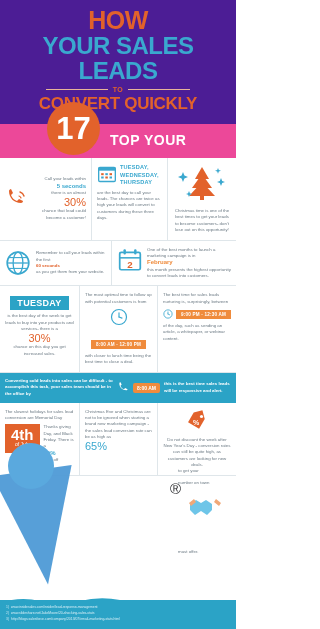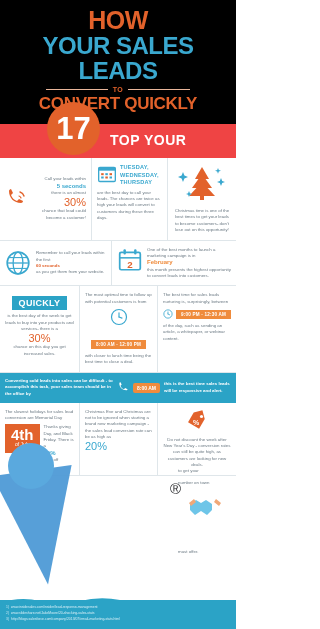--- a/index.html
+++ b/index.html
@@ -4,31 +4,31 @@
 <style>
   html,body{margin:0;padding:0;}
   body{
     width:236px;height:629px;overflow:hidden;
     font-family:"Liberation Sans",sans-serif;
     background:#ffffff;position:relative;
   }
   .page{position:relative;width:236px;height:629px;overflow:hidden;background:#fff;}
 
   
-  .header{background:#000000;padding:8px 6px 10px;text-align:center;position:relative;}
+  .header{background:#4c1d95;padding:8px 6px 10px;text-align:center;position:relative;}
   .h-how{font-size:25px;font-weight:bold;color:#e2622b;letter-spacing:-0.5px;line-height:1;}
   .h-rule{display:flex;align-items:center;justify-content:center;gap:5px;margin:3px 0 1px;}
   .h-rule .ln{height:1px;background:#e8b59a;flex:1;max-width:62px;}
   .h-togetsm{font-size:8px;font-weight:bold;color:#e2622b;letter-spacing:0.5px;}
   .h-sales{font-size:24px;font-weight:bold;color:#3aa8cf;letter-spacing:-0.5px;line-height:1.05;}
   .h-to{font-size:7px;font-weight:bold;color:#e2622b;letter-spacing:0.5px;}
   .h-convert{font-size:17px;font-weight:bold;color:#e2622b;letter-spacing:-0.3px;line-height:1.1;margin-top:2px;}
 
   
-  .tipsbar{background:#ef4444;height:34px;position:relative;}
+  .tipsbar{background:#ec4899;height:34px;position:relative;}
   .numcircle{position:absolute;left:47px;top:-22px;width:53px;height:53px;border-radius:50%;
     background:#e2622b;color:#fff;font-size:31px;font-weight:bold;display:flex;
     align-items:center;justify-content:center;line-height:1;}
   .toptips{position:absolute;left:110px;top:8px;color:#fff;font-size:14px;font-weight:bold;letter-spacing:0.5px;}
 
   
   .row{display:flex;border-bottom:1px solid #dfe6ea;background:#fff;}
   .cell{padding:6px 5px;box-sizing:border-box;position:relative;}
   .vsep{border-right:1px solid #dfe6ea;}
 
@@ -188,21 +188,21 @@
       <div style="flex:1;">
         <div class="txt">One of the best months to launch a marketing campaign is in</div>
         <div class="mid-blue orange-txt" style="color:#ef8b3c;">February</div>
         <div class="txt">this month presents the highest opportunity to convert leads into customers.</div>
       </div>
     </div>
   </div>
 
   <div class="row">
     <div class="cell r3c1 vsep">
-      <div class="tues-badge">QUICKLY</div>
+      <div class="tues-badge">TUESDAY</div>
       <div class="txt" style="margin-top:3px;">is the best day of the week to get leads to buy into your products and services- there is a</div>
       <div class="big-orange">30%</div>
       <div class="txt">chance on this day you get increased sales.</div>
     </div>
     <div class="cell r3c2 vsep">
       <div class="txt">The most optimal time to follow up with potential customers is from</div>
       <div style="text-align:center;margin:3px 0 2px;">
         <svg width="18" height="18" viewBox="0 0 24 24">
           <circle cx="12" cy="12" r="10" fill="none" stroke="#3aa8cf" stroke-width="1.6"></circle>
           <line x1="12" y1="12" x2="12" y2="6.5" stroke="#3aa8cf" stroke-width="1.5" stroke-linecap="round"></line>
@@ -249,21 +249,21 @@
         </div>
         <div style="flex:1;">
           <div class="txt">Thanks giving Day, and Black Friday. There is a</div>
           <div class="mid-blue">60%</div>
           <div class="txt">drop off</div>
         </div>
       </div>
     </div>
     <div class="cell r4c2 vsep">
       <div class="txt">Christmas Eve and Christmas are not to be ignored when starting a brand new marketing campaign - the sales lead conversion rate can be as high as</div>
-      <div class="big-orange blue-txt" style="color:#3aa8cf;">20%</div>
+      <div class="big-orange blue-txt" style="color:#3aa8cf;">65%</div>
     </div>
     <div class="cell r4c3">
       <svg width="26" height="24" viewBox="0 0 24 24">
         <path d="M3 11L11 3h9v9l-8 8z" fill="#e2622b" transform="rotate(-15 12 12)"></path>
         <circle cx="16.5" cy="7.5" r="1.6" fill="#fff"></circle>
         <text x="11" y="16" font-size="7" fill="#fff" font-weight="bold" text-anchor="middle" font-family="Liberation Sans">%</text>
       </svg>
       <div class="txt">Do not discount the week after New Year's Day - conversion rates can still be quite high, as customers are looking for new deals.</div>
     </div>
   </div>

